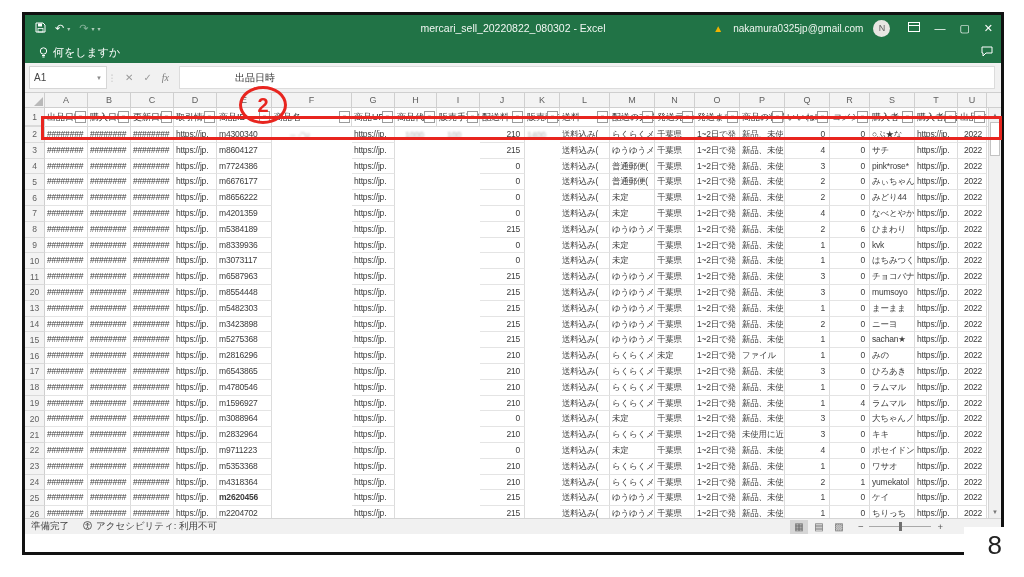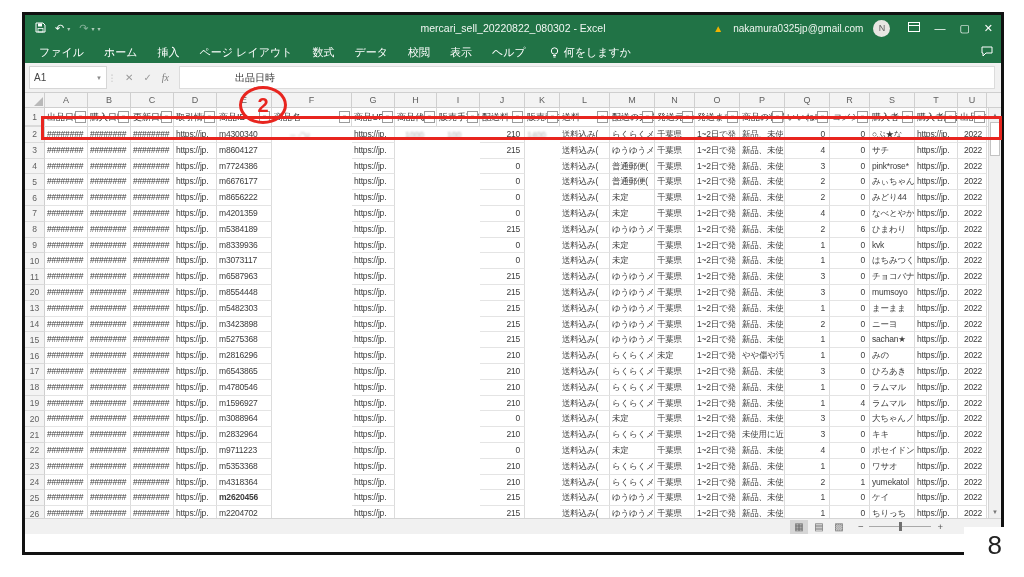--- a/index.html
+++ b/index.html
@@ -127,31 +127,20 @@
                 </svg>
             </span>
             <span>—</span>
             <span>▢</span>
             <span>✕</span>
           </span>
         </div>
       </div>
 
       <div class="tabrow">
-        <div id="ribbon-tabs" style="display:flex;height:100%;padding-left:4px;">
-            <div class="rtab">ファイル</div>
-            <div class="rtab">ホーム</div>
-            <div class="rtab">挿入</div>
-            <div class="rtab">ページ レイアウト</div>
-            <div class="rtab">数式</div>
-            <div class="rtab">データ</div>
-            <div class="rtab">校閲</div>
-            <div class="rtab">表示</div>
-            <div class="rtab">ヘルプ</div>
-          </div>
         <div class="tellme">
           <span class="bulb">
             <svg width="9" height="11" viewBox="0 0 9 11">
                 <circle cx="4.5" cy="4" r="3.2" fill="none" stroke="#fff" stroke-width="1"></circle>
                 <line x1="3" y1="8.5" x2="6" y2="8.5" stroke="#fff" stroke-width="1"></line>
                 <line x1="3.4" y1="10" x2="5.6" y2="10" stroke="#fff" stroke-width="1"></line>
               </svg>
           </span>
           <span>何をしますか</span>
         </div>
@@ -574,21 +563,21 @@
               <div class="dcell" style="width: 80px;"></div>
               <div class="dcell" style="width: 43px;">https://jp.</div>
               <div class="dcell" style="width: 42px;"></div>
               <div class="dcell" style="width: 43px;"></div>
               <div class="dcell r" style="width: 45px;">210</div>
               <div class="dcell" style="width: 35px;"></div>
               <div class="dcell" style="width: 50px;">送料込み(</div>
               <div class="dcell" style="width: 45px;">らくらくメ</div>
               <div class="dcell" style="width: 40px;">未定</div>
               <div class="dcell" style="width: 45px;">1~2日で発</div>
-              <div class="dcell" style="width: 45px;">やや傷や汚</div>
+              <div class="dcell" style="width: 45px;">ファイル</div>
               <div class="dcell r" style="width: 45px;">1</div>
               <div class="dcell r" style="width: 40px;">0</div>
               <div class="dcell" style="width: 45px;">みの</div>
               <div class="dcell" style="width: 43px;">https://jp.</div>
               <div class="dcell r" style="width: 29px;">2022</div>
             </div>
             <div class="drow">
               <div class="rowhdr">17</div>
               <div class="dcell" style="width: 43px;">########</div>
               <div class="dcell" style="width: 43px;">########</div>
@@ -843,20 +832,33 @@
 
         <div class="vscroll">
           <div class="vs-btn">▲</div>
           <div class="vs-thumb"></div>
           <div class="vs-btn bottom">▼</div>
         </div>
       </div>
 
 
       <div class="statusbar">
+        <div class="sb-left">
+          <span>準備完了</span>
+          <span class="a11y">
+            <span>
+              <svg width="9" height="9" viewBox="0 0 9 9">
+                  <circle cx="4.5" cy="4.5" r="4" fill="none" stroke="#555" stroke-width="0.9"></circle>
+                  <circle cx="4.5" cy="2.6" r="0.9" fill="#555"></circle>
+                  <path d="M2.3 3.8h4.4M4.5 4v2l-1.2 1.8M4.5 6l1.2 1.8" stroke="#555" stroke-width="0.8" fill="none"></path>
+                </svg>
+            </span>
+            <span>アクセシビリティ: 利用不可</span>
+          </span>
+        </div>
         <div class="sb-right">
           <span class="viewbtns">
             <span class="vb sel">▦</span>
             <span class="vb">▤</span>
             <span class="vb">▨</span>
           </span>
           <span class="zoomctl">
             <span>−</span>
             <span class="z-track">
                 <span class="z-thumb"></span>

